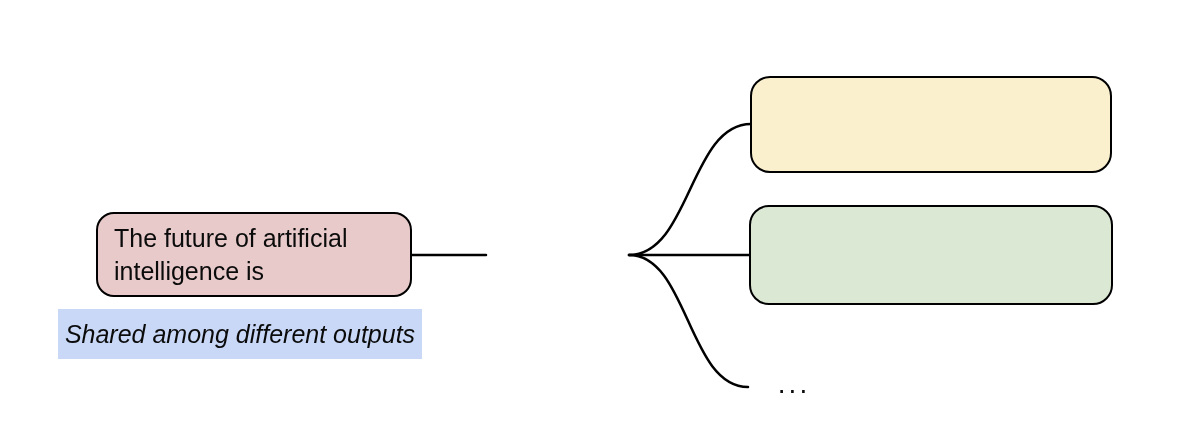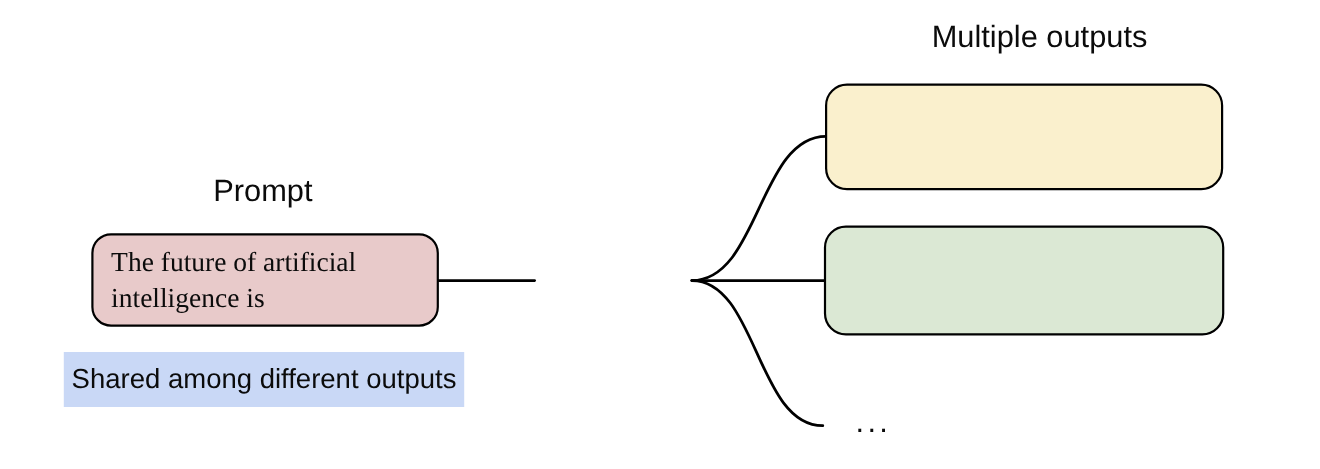--- a/index.html
+++ b/index.html
@@ -45,39 +45,39 @@
     position: absolute;
     z-index: 2;
     text-align: center;
     white-space: nowrap;
   }
   .prompt-label {
     left: 81px; top: 158px; width: 316px;
     font-size: 28px;
   }
   .prompt-box {
-    left: 83px; top: 212px; width: 316px; height: 85px;
+    left: 96px; top: 212px; width: 316px; height: 85px;
     background: var(--prompt-fill, #e8caca);
     border-radius: 18px;
-    font-family: Liberation Serif, serif;
   }
   .prompt-box .text {
     padding: 0 14px 0 16px;
     font-size: 25px;
     line-height: 33px;
   }
   .caption {
-    left: 58px; top: 320px; width: 364px; height: 50px;
+    left: 58px; top: 309px; width: 364px; height: 50px;
     position: absolute;
     z-index: 2;
     background: var(--caption-bg, #c9d8f6);
     display: flex;
     align-items: center;
     justify-content: center;
     font-size: 25px;
+    font-style: italic;
   }
   .llm-box {
     left: 484px; top: 200px; width: 145px; height: 107px;
     background: var(--llm-fill, #eeeeee);
     border-radius: 2px;
     justify-content: center;
     font-size: 30px;
   }
   .outputs-label {
     left: 795px; top: 18px; width: 300px;
@@ -104,30 +104,28 @@
 
 <div class="canvas">
 
   <svg class="connectors" viewBox="0 0 1200 426">
     <path d="M 397 255 H 486"></path>
     <path d="M 629 255 C 690 255, 690 124, 751 124"></path>
     <path d="M 629 255 H 751"></path>
     <path d="M 629 255 C 688 255, 688 387, 748 387"></path>
   </svg>
 
-  <div class="label prompt-label">Prompt</div>
 
   <div class="node prompt-box">
     <div class="text">The future of artificial intelligence is</div>
   </div>
 
   <div class="caption">Shared among different outputs</div>
 
 
-  <div class="label outputs-label">Multiple outputs</div>
 
   <div class="node output-box-1"></div>
 
   <div class="node output-box-2"></div>
 
   <div class="label ellipsis">...</div>
 
 </div>
 
 </body></html>

